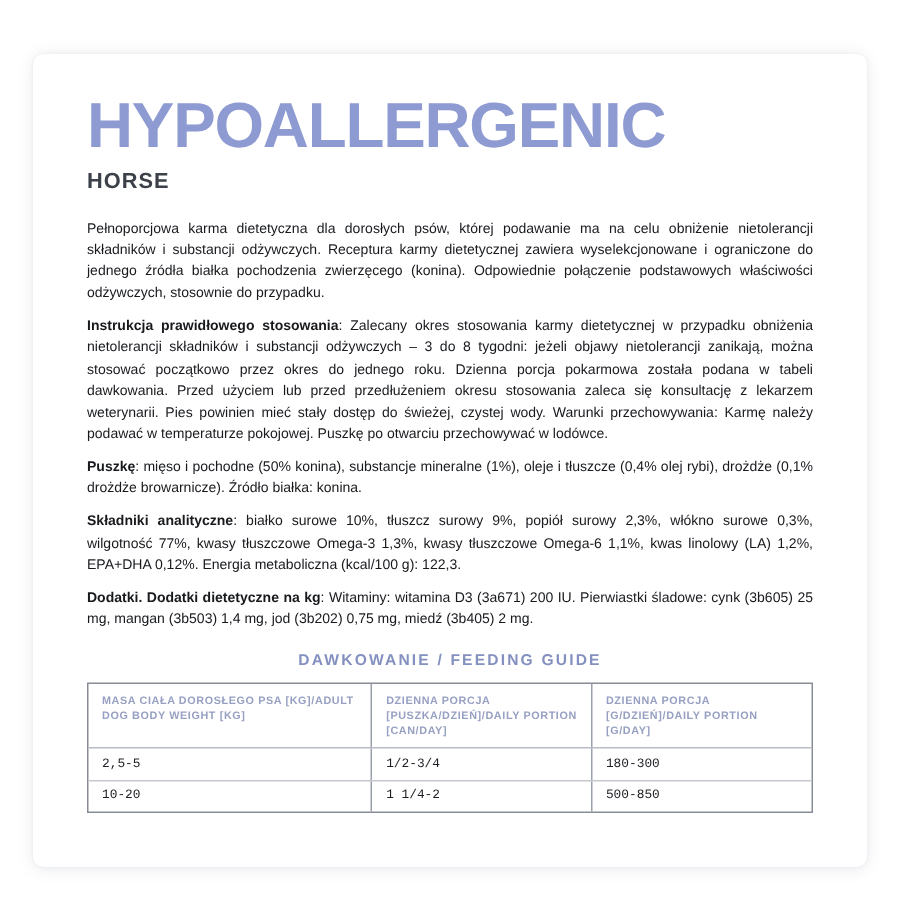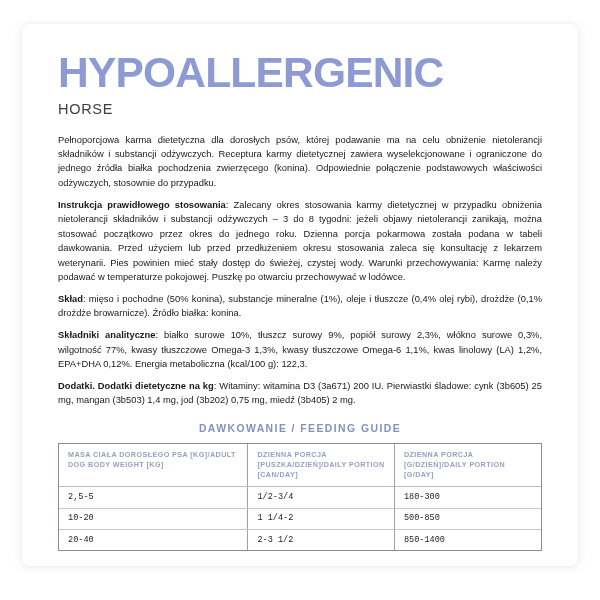--- a/index.html
+++ b/index.html
@@ -17,21 +17,21 @@
     height: 600px;
     background: #ffffff;
     display: flex;
     align-items: flex-start;
     justify-content: center;
   }
 
   .card {
     position: absolute;
     left: 22px;
-    top: 24px;
+    top: 36px;
     width: 556px;
     height: 542px;
     background: #ffffff;
     border-radius: 7px;
     box-shadow: 0 1px 10px rgba(120,125,150,0.16),
                 0 0 2px rgba(120,125,150,0.10);
     padding: 28px 36px 18px 36px;
     overflow: hidden;
   }
 
@@ -41,21 +41,21 @@
     line-height: 0.98;
     font-weight: 700;
     letter-spacing: -0.8px;
     color: #8E9BD2;
     white-space: nowrap;
   }
 
   .subtitle {
     margin-top: 7px;
     font-size: 14.5px;
-    font-weight: 400;
+    font-weight: 700;
     letter-spacing: 0.7px;
     color: #3C4049;
   }
 
   
   .body-copy {
     margin-top: 16px;
   }
 
   .para {
@@ -138,21 +138,21 @@
       <div class="title">HYPOALLERGENIC</div>
       <div class="subtitle">HORSE</div>
     </div>
 
     <div class="body-copy">
 
       <p class="para">Pełnoporcjowa karma dietetyczna dla dorosłych psów, której podawanie ma na celu obniżenie nietolerancji składników i substancji odżywczych. Receptura karmy dietetycznej zawiera wyselekcjonowane i ograniczone do jednego źródła białka pochodzenia zwierzęcego (konina). Odpowiednie połączenie podstawowych właściwości odżywczych, stosownie do przypadku.</p>
 
       <p class="para"><b>Instrukcja prawidłowego stosowania</b><span>: Zalecany okres stosowania karmy dietetycznej w przypadku obniżenia nietolerancji składników i substancji odżywczych – 3 do 8 tygodni: jeżeli objawy nietolerancji zanikają, można stosować początkowo przez okres do jednego roku. Dzienna porcja pokarmowa została podana w tabeli dawkowania. Przed użyciem lub przed przedłużeniem okresu stosowania zaleca się konsultację z lekarzem weterynarii. Pies powinien mieć stały dostęp do świeżej, czystej wody. Warunki przechowywania: Karmę należy podawać w temperaturze pokojowej. Puszkę po otwarciu przechowywać w lodówce.</span></p>
 
-      <p class="para"><b>Skład</b><span>: mięso i pochodne (50% konina), substancje mineralne (1%), oleje i tłuszcze (0,4% olej rybi), drożdże (0,1% drożdże browarnicze). Źródło białka: konina.</span></p>
+      <p class="para"><b>Puszkę</b><span>: mięso i pochodne (50% konina), substancje mineralne (1%), oleje i tłuszcze (0,4% olej rybi), drożdże (0,1% drożdże browarnicze). Źródło białka: konina.</span></p>
 
       <p class="para"><b>Składniki analityczne</b><span>: białko surowe 10%, tłuszcz surowy 9%, popiół surowy 2,3%, włókno surowe 0,3%, wilgotność 77%, kwasy tłuszczowe Omega-3 1,3%, kwasy tłuszczowe Omega-6 1,1%, kwas linolowy (LA) 1,2%, EPA+DHA 0,12%. Energia metaboliczna (kcal/100 g): 122,3.</span></p>
 
       <p class="para"><b>Dodatki. Dodatki dietetyczne na kg</b><span>: Witaminy: witamina D3 (3a671) 200 IU. Pierwiastki śladowe: cynk (3b605) 25 mg, mangan (3b503) 1,4 mg, jod (3b202) 0,75 mg, miedź (3b405) 2 mg.</span></p>
     </div>
 
     <div class="guide-heading">DAWKOWANIE / FEEDING GUIDE</div>
 
     <div class="table-wrap">
       <table class="feed">
@@ -172,24 +172,19 @@
           <tr>
             <td>2,5-5</td>
             <td>1/2-3/4</td>
             <td>180-300</td>
           </tr>
           <tr>
             <td>10-20</td>
             <td>1 1/4-2</td>
             <td>500-850</td>
           </tr>
-          <tr>
-            <td>20-40</td>
-            <td>2-3 1/2</td>
-            <td>850-1400</td>
-          </tr>
 
         </tbody>
       </table>
     </div>
 
   </div>
 </div>
 
 </body></html>

